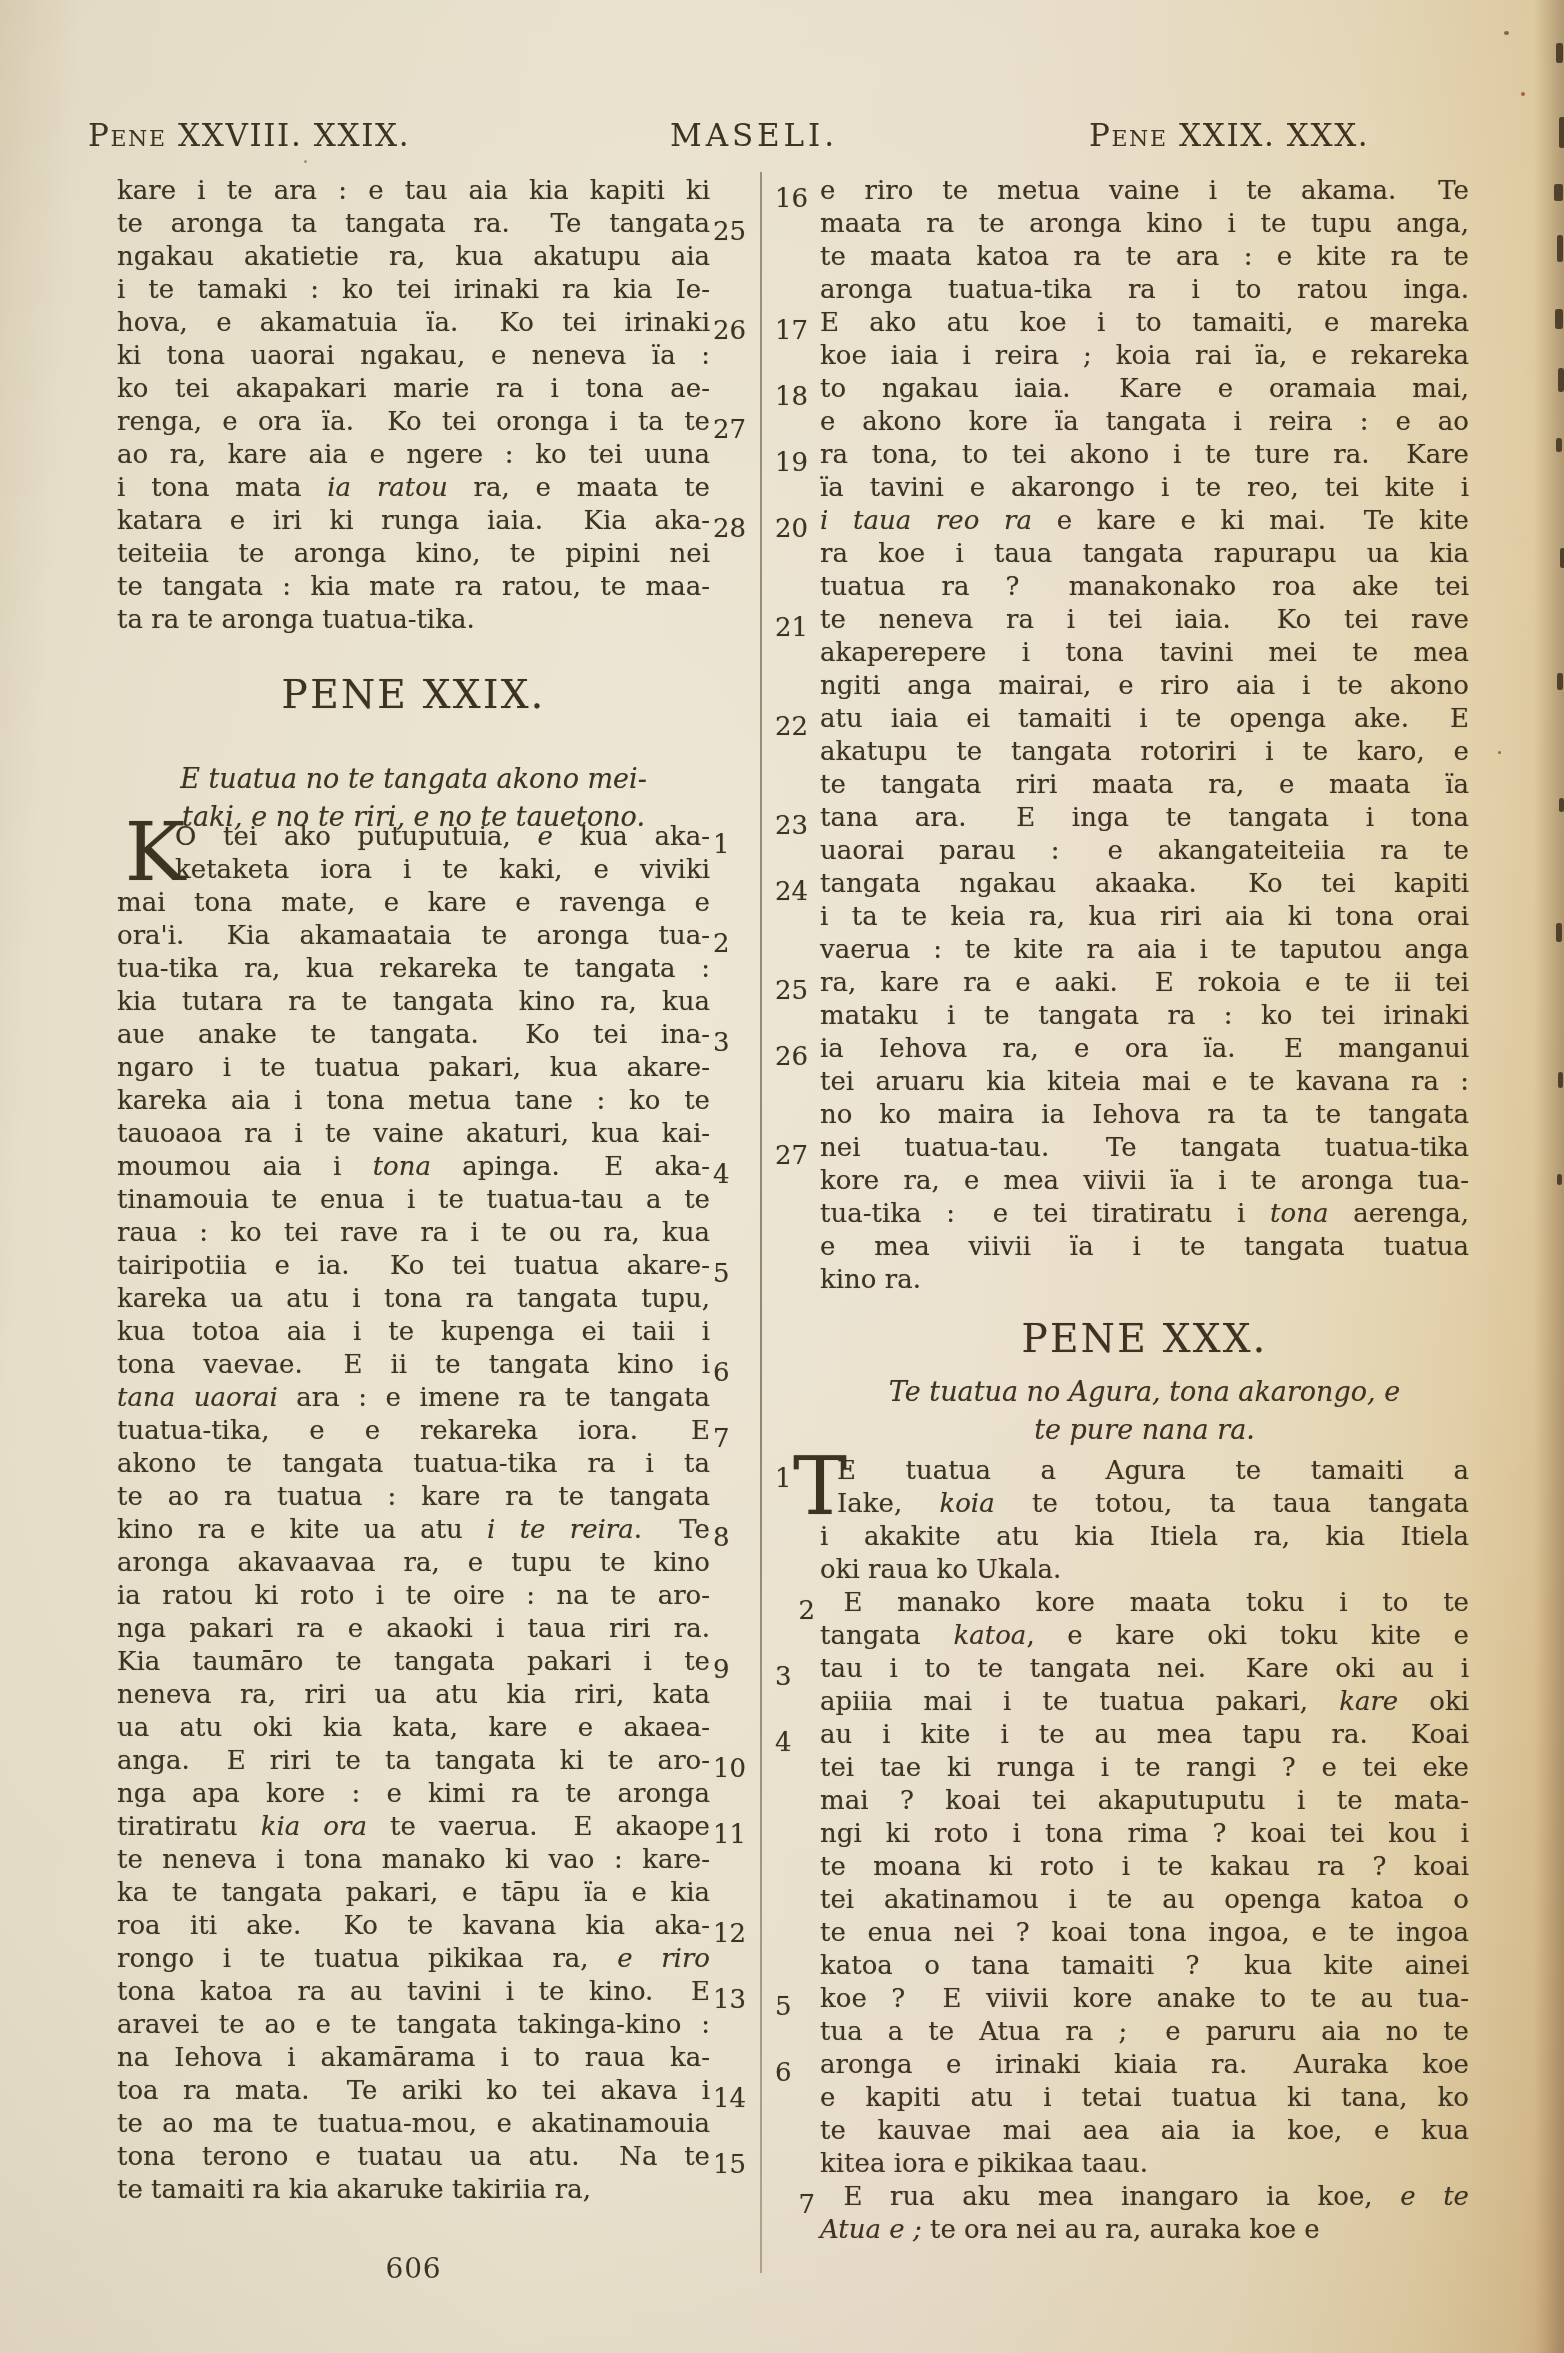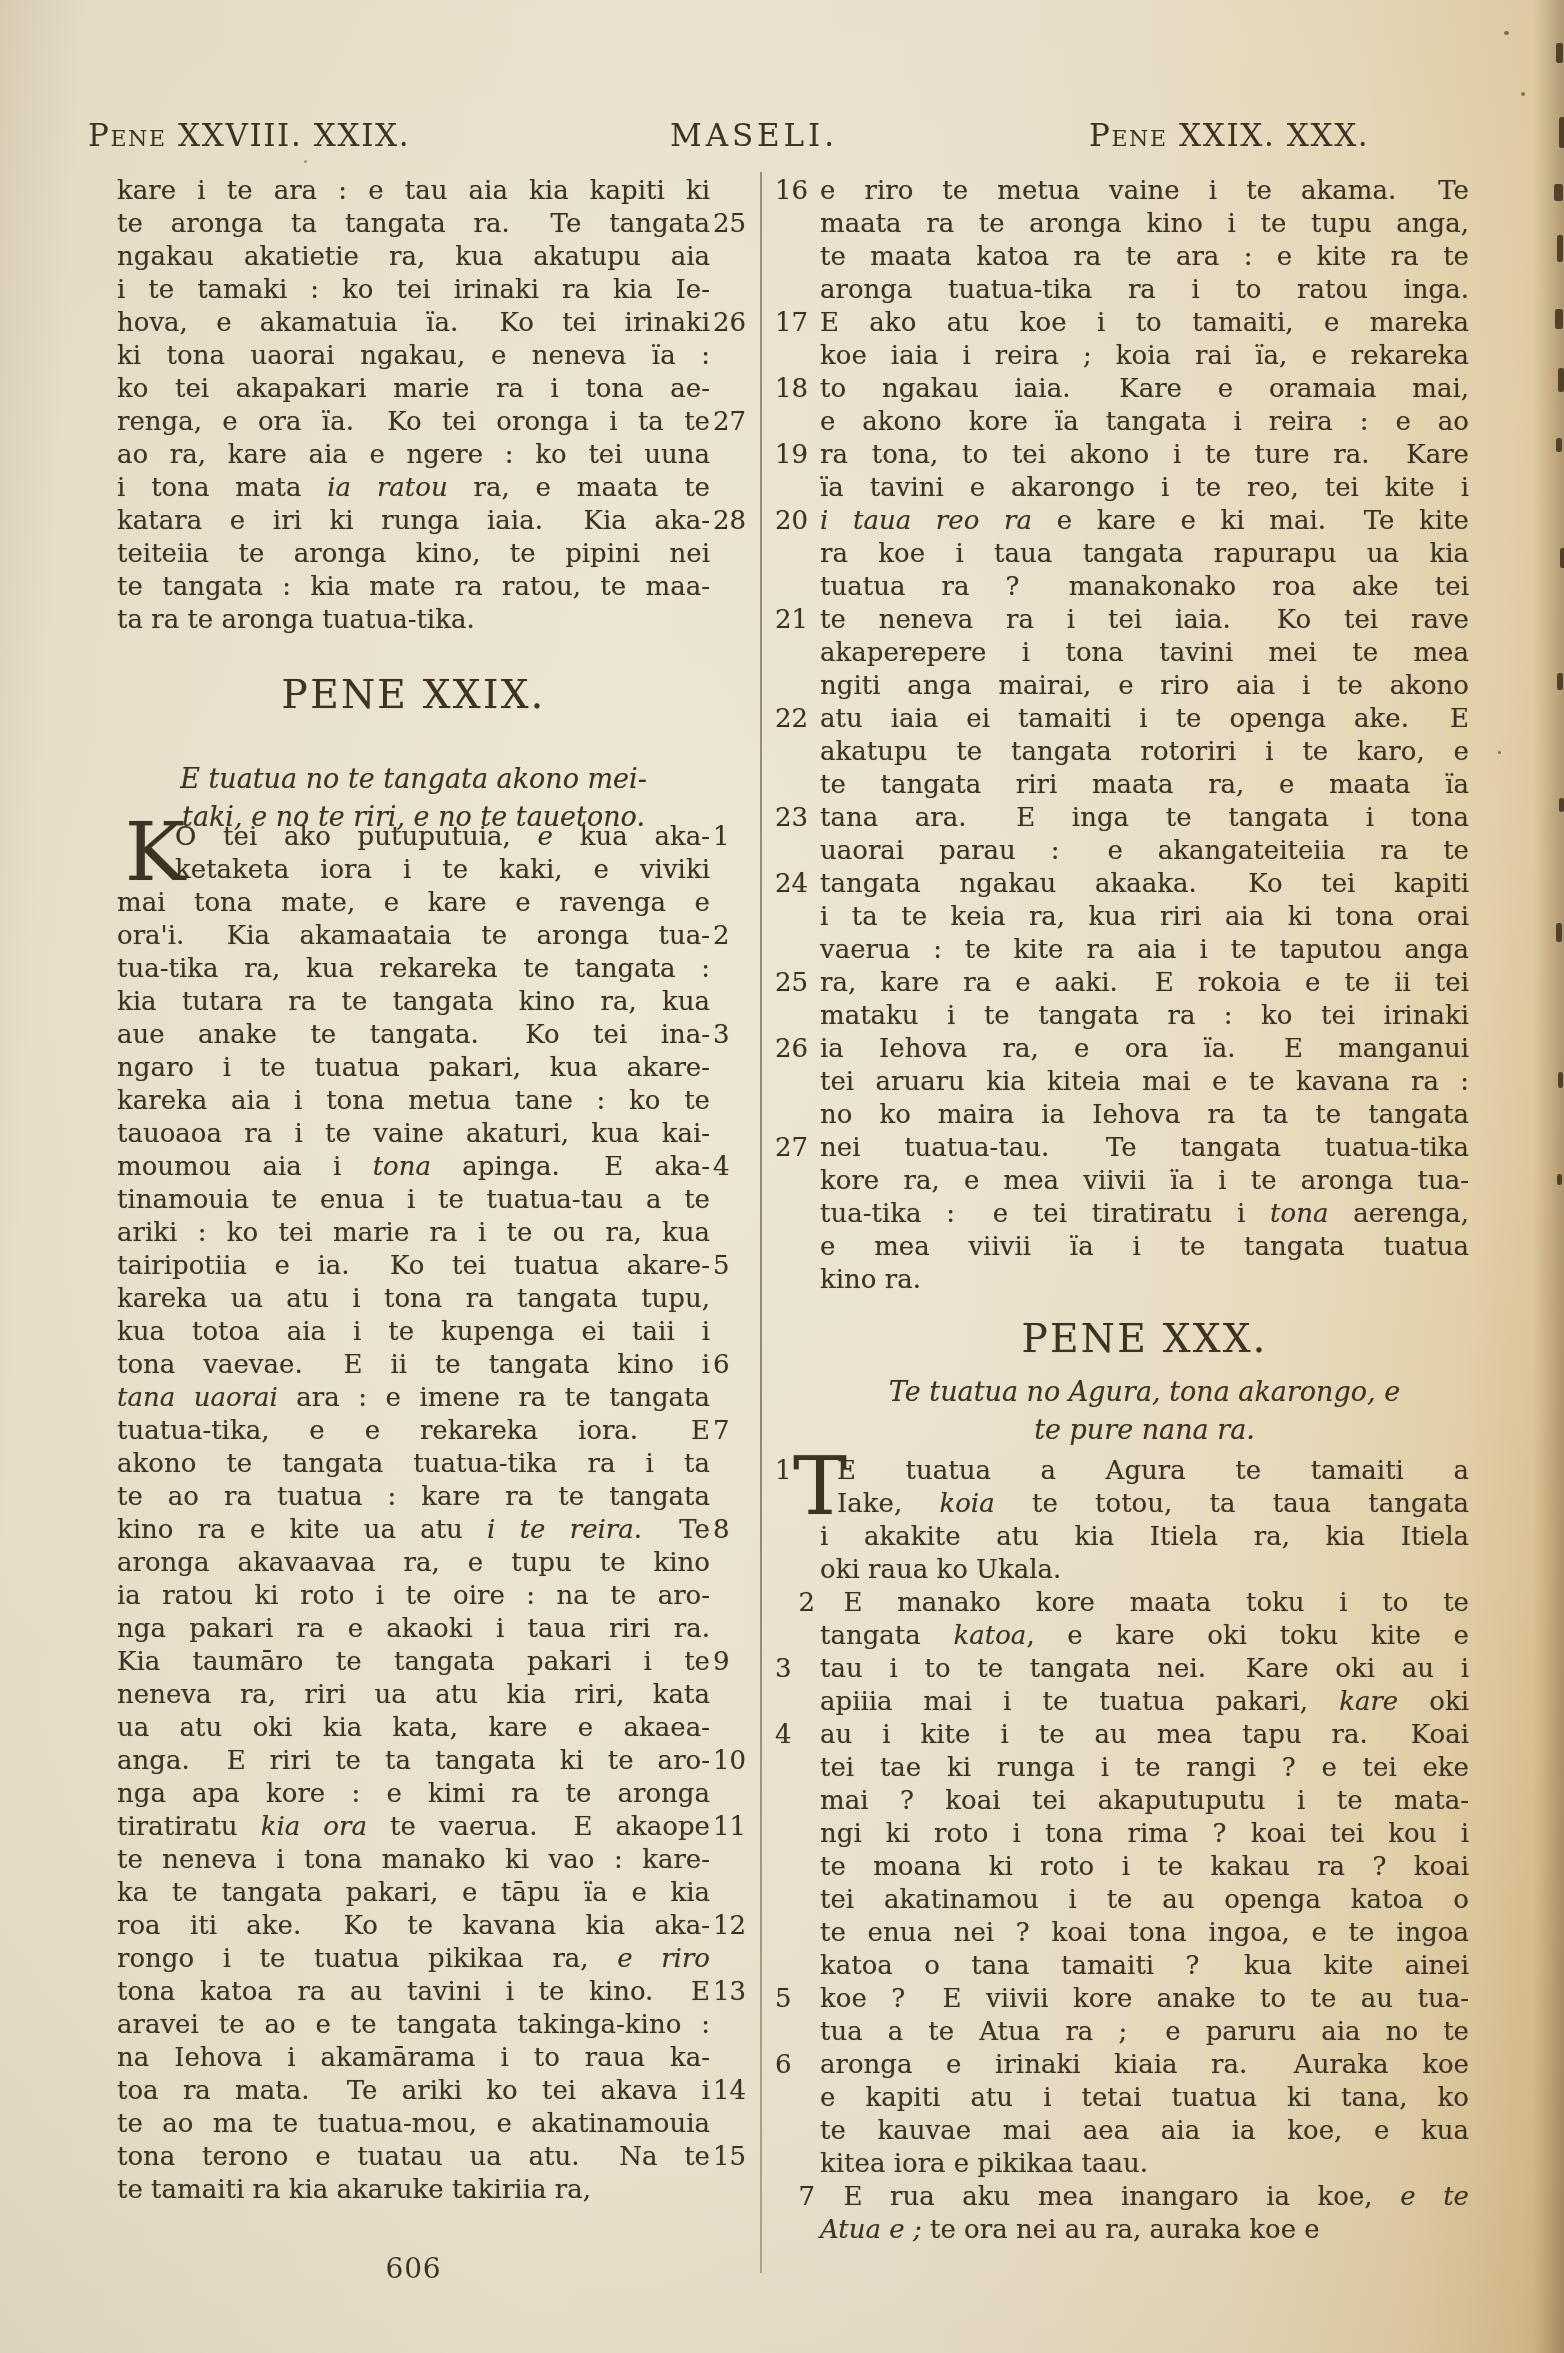--- a/index.html
+++ b/index.html
@@ -29,21 +29,21 @@
   .line{
     position:relative;
     font-size:26px;line-height:33px;
     text-align:justify;text-align-last:justify;
     text-shadow:0 0 0.8px rgba(62,51,34,.45);
   }
   .line.last{text-align-last:left;}
   .line.ind{text-indent:23.5px;}
   #col-left  .p3 .dc-line{padding-left:58px;}
   #col-right .p3 .dc-line{padding-left:17px;}
-  .vnum{position:absolute;top:0;font-style:normal;}
+  .vnum{position:absolute;top:8px;font-style:normal;}
   #col-left  .vnum{right:-47px;width:44px;text-align:right;}
   #col-right .vnum{left:-45px;width:42px;text-align:left;}
   .dropcap{
     position:absolute;top:-0.8px;
     font-size:81px;line-height:67px;letter-spacing:-1.6px;
     text-shadow:0 0 0.8px rgba(62,51,34,.5);
   }
   #col-left  .dropcap{left:7.8px;}
   #col-right .dropcap{left:-27px;}
   .chapter-heading{
@@ -114,21 +114,21 @@
         <div class="line">mai tona mate, e kare e ravenga e</div>
         <div class="line">ora'i.  Kia akamaataia te aronga tua-<span class="vnum">2</span></div>
         <div class="line">tua-tika ra, kua rekareka te tangata :</div>
         <div class="line">kia tutara ra te tangata kino ra, kua</div>
         <div class="line">aue anake te tangata.  Ko tei ina-<span class="vnum">3</span></div>
         <div class="line">ngaro i te tuatua pakari, kua akare-</div>
         <div class="line">kareka aia i tona metua tane : ko te</div>
         <div class="line">tauoaoa ra i te vaine akaturi, kua kai-</div>
         <div class="line">moumou aia i <i>tona</i> apinga.  E aka-<span class="vnum">4</span></div>
         <div class="line">tinamouia te enua i te tuatua-tau a te</div>
-        <div class="line">ariki : ko tei marie ra i te ou ra, kua</div>
+        <div class="line">raua : ko tei rave ra i te ou ra, kua</div>
         <div class="line">tairipotiia e ia.  Ko tei tuatua akare-<span class="vnum">5</span></div>
         <div class="line">kareka ua atu i tona ra tangata tupu,</div>
         <div class="line">kua totoa aia i te kupenga ei taii i</div>
         <div class="line">tona vaevae.  E ii te tangata kino i<span class="vnum">6</span></div>
         <div class="line"><i>tana uaorai</i> ara : e imene ra te tangata</div>
         <div class="line">tuatua-tika, e e rekareka iora.  E<span class="vnum">7</span></div>
         <div class="line">akono te tangata tuatua-tika ra i ta</div>
         <div class="line">te ao ra tuatua : kare ra te tangata</div>
         <div class="line">kino ra e kite ua atu <i>i te reira</i>.  Te<span class="vnum">8</span></div>
         <div class="line">aronga akavaavaa ra, e tupu te kino</div>

